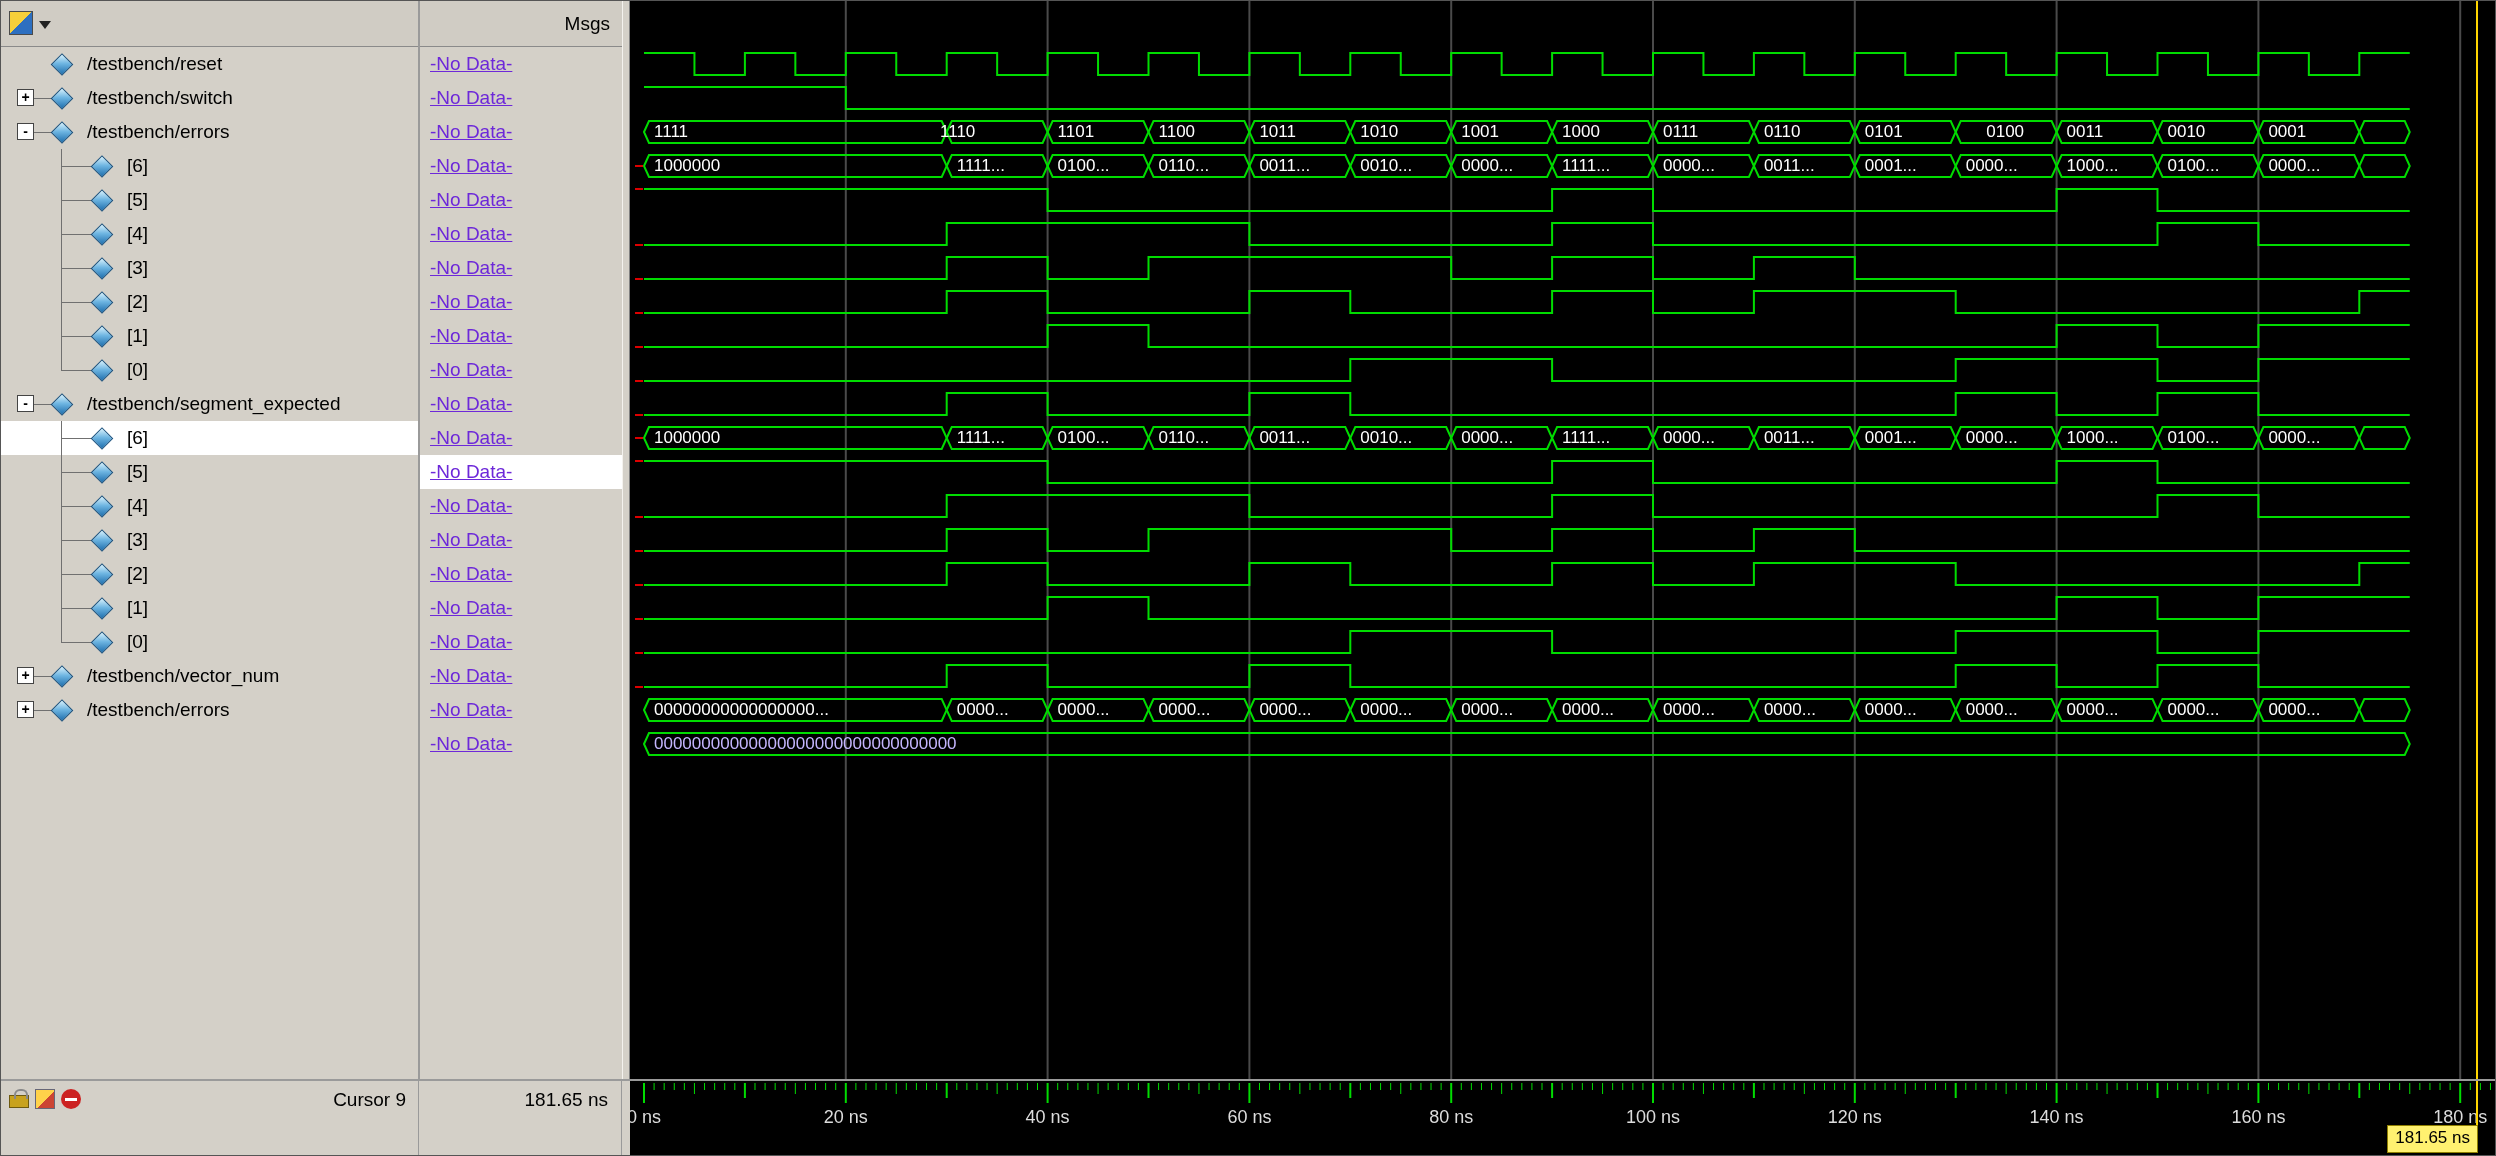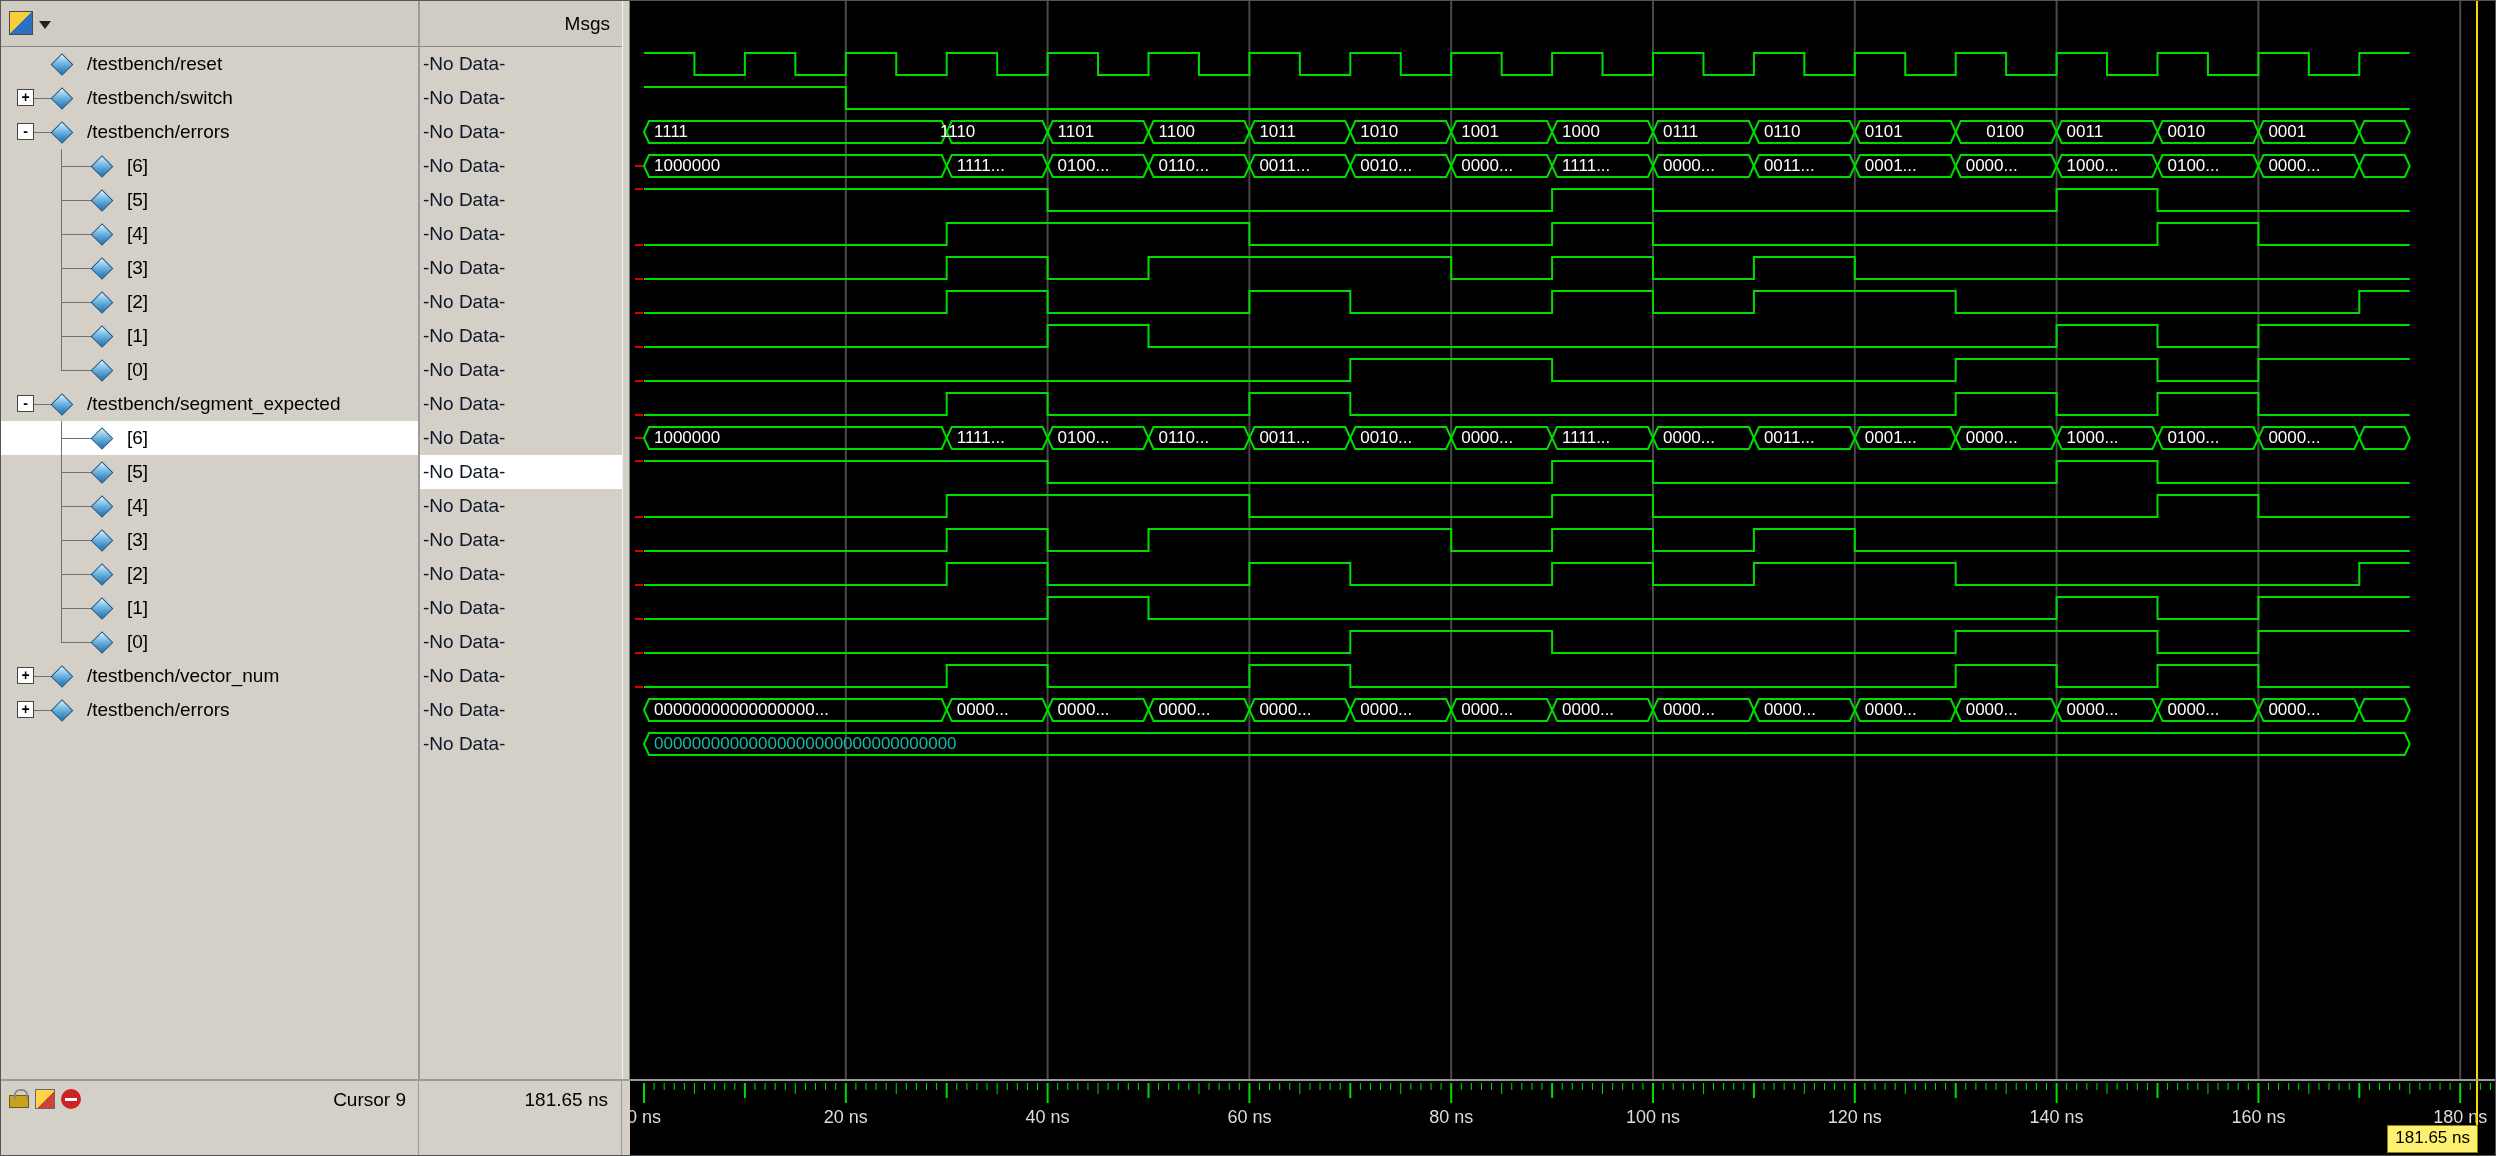--- a/index.html
+++ b/index.html
@@ -12,21 +12,21 @@
   #splitter{position:absolute;left:621px;top:0;width:8px;height:1078px;background:#d4d0c8;border-left:1px solid #f4f2ee;border-right:1px solid #808080;box-sizing:border-box;}
   .panel-header{position:relative;height:46px;background:#d0ccc4;border-bottom:1px solid #8a8a8a;box-sizing:border-box;}
   .msgs-header{text-align:right;font-size:19px;line-height:45px;padding-right:12px;color:#000;}
   .hdr-logo{position:absolute;left:8px;top:10px;width:24px;height:24px;background:linear-gradient(135deg,#f6cf3a 0 50%,#2d6fc0 50% 100%);border:1px solid #4a4a4a;box-sizing:border-box;}
   .hdr-caret{position:absolute;left:38px;top:20px;width:0;height:0;border-left:6px solid transparent;border-right:6px solid transparent;border-top:8px solid #222;}
 
   #names-rows{position:absolute;left:0;top:46px;right:0;}
   #msgs-rows{position:absolute;left:0;top:46px;right:0;}
   .trow{position:relative;height:34px;}
   .trow.sel{background:#ffffff;}
-  .mrow{height:34px;line-height:34px;padding-left:3px;font-size:19px;color:#0f172a;white-space:nowrap;}
+  .mrow{height:34px;line-height:34px;padding-left:10px;font-size:19px;color:#6d28d9;white-space:nowrap;text-decoration:underline;}
   .mrow.sel{background:#ffffff;}
   .slabel{position:absolute;top:50%;transform:translateY(-50%);font-size:19px;color:#000;white-space:nowrap;}
   .diamond{position:absolute;top:50%;width:17px;height:17px;transform:translateY(-50%);}
   .dshape{width:14px;height:14px;margin:1px;transform:rotate(45deg);background:linear-gradient(135deg,#d8f1fc 0%,#6fb6e2 45%,#1f6fae 100%);border:1px solid #174e7c;}
   .expander{position:absolute;left:16px;top:8px;width:17px;height:17px;background:#fff;border:1px solid #444;box-sizing:border-box;font-size:14px;line-height:14px;text-align:center;font-weight:bold;color:#000;}
   .tl-exp{position:absolute;left:33px;top:17px;width:18px;height:1px;background:#707070;}
   .tl-v{position:absolute;left:60px;top:0;width:1px;height:34px;background:#707070;}
   .tl-v.tl-last{height:17px;}
   .tl-h{position:absolute;left:60px;top:17px;width:30px;height:1px;background:#707070;}
 
@@ -436,21 +436,21 @@
         <div class="buslab" style="left: 730.3px; top: 699px; width: 78.9px; color: rgb(255, 255, 255);">0000...</div>
         <div class="buslab" style="left: 831.2px; top: 699px; width: 78.9px; color: rgb(255, 255, 255);">0000...</div>
         <div class="buslab" style="left: 932.1px; top: 699px; width: 78.9px; color: rgb(255, 255, 255);">0000...</div>
         <div class="buslab" style="left: 1033px; top: 699px; width: 78.9px; color: rgb(255, 255, 255);">0000...</div>
         <div class="buslab" style="left: 1133.9px; top: 699px; width: 78.9px; color: rgb(255, 255, 255);">0000...</div>
         <div class="buslab" style="left: 1234.8px; top: 699px; width: 78.9px; color: rgb(255, 255, 255);">0000...</div>
         <div class="buslab" style="left: 1335.7px; top: 699px; width: 78.9px; color: rgb(255, 255, 255);">0000...</div>
         <div class="buslab" style="left: 1436.6px; top: 699px; width: 78.9px; color: rgb(255, 255, 255);">0000...</div>
         <div class="buslab" style="left: 1537.5px; top: 699px; width: 78.9px; color: rgb(255, 255, 255);">0000...</div>
         <div class="buslab" style="left: 1638.4px; top: 699px; width: 78.9px; color: rgb(255, 255, 255);">0000...</div>
-        <div class="buslab" style="left: 24px; top: 733px; width: 1743.75px; color: #14b8a6;">00000000000000000000000000000000</div>
+        <div class="buslab" style="left: 24px; top: 733px; width: 1743.75px; color: #c4b5fd;">00000000000000000000000000000000</div>
       </div>
     <div id="wave-cursor" style="left: 1846px; background: rgb(255, 213, 0);"></div>
   </div>
 
   <div id="bottom-strip">
     <div id="status-left">
       <div class="vsep" style="left:417px"></div>
       <div class="vsep" style="left:620px"></div>
       <div class="status-row">
         <span class="sicons">

